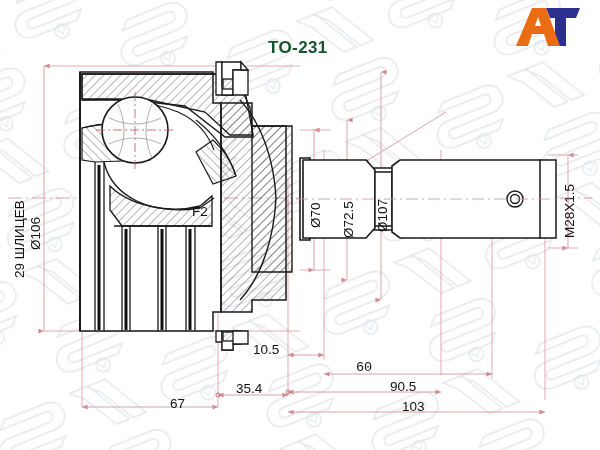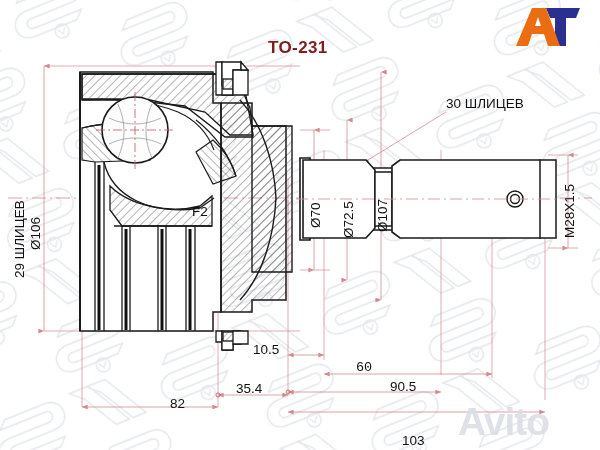--- a/index.html
+++ b/index.html
@@ -18,21 +18,21 @@
   svg.layer {
     position: absolute;
     left: 0;
     top: 0;
     width: 600px;
     height: 450px;
   }
   .txt {
     position: absolute;
     white-space: nowrap;
-    color: #7f1d1d;
+    color: #14532d;
     font-family: "Liberation Sans", sans-serif;
   }
   .title-txt {
     font-size: 17px;
     font-weight: bold;
     letter-spacing: 0.4px;
   }
   .dim-txt {
     font-size: 13.5px;
     color: #111111;
@@ -286,47 +286,45 @@
     <g fill="none" stroke="#1a1a1a" stroke-width="1.4">
       <circle cx="515" cy="199" r="8"></circle>
       <circle cx="515" cy="199" r="4.5"></circle>
     </g>
 
     <path d="M296 199 L560 199" stroke="#d08a90" stroke-width="0.8" stroke-dasharray="12,4,2,4" fill="none"></path>
 
     <path d="M80 72 L80 331" stroke="#1a1a1a" stroke-width="2" fill="none"></path>
   </svg>
 
-  <div class="wm-avito" style="left:458px; top:400px;">Avito</div>
 
   <div class="logo-wrap">
     <svg viewBox="0 0 66 42" width="66" height="42">
 
       <path d="M30 2 L64 2 L60 12 L50 12 L50 40 L39 40 L39 12 L34 12 Z" fill="#2b2f8f"></path>
 
       <path d="M16 2 L30 2 L44 40 L32 40 L28 28 L16 28 L12 40 L0 40 Z" fill="#ea6c13"></path>
       <path d="M19 20 L25 20 L22 11 Z" fill="#ffffff"></path>
     </svg>
   </div>
 
   <div class="txt title-txt" style="left:268px; top:38px;">TO-231</div>
 
-  <div class="txt note-txt" style="left:446px; top:96px;">30 ШЛИЦЕВ</div>
 
   <div class="txt note-txt" style="left:192px; top:180px;margin-top:24px;">F2</div>
 
   <div class="txt note-txt vert" style="left:12px; top:278px;">29 ШЛИЦЕВ</div>
   <div class="txt note-txt vert" style="left:28px; top:250px;">Ø106</div>
 
   <div class="txt dim-txt vert" style="left:308px; top:228px;">Ø70</div>
   <div class="txt dim-txt vert" style="left:341px; top:238px;">Ø72.5</div>
   <div class="txt dim-txt vert" style="left:375px; top:232px;">Ø107</div>
 
   <div class="txt dim-txt vert" style="left:562px; top:238px;">M28X1.5</div>
 
   <div class="txt dim-txt" style="left:253px; top:342px;">10.5</div>
   <div class="txt dim-txt" style="left:236px; top:381px;">35.4</div>
-  <div class="txt dim-txt" style="left:170px; top:396px;">82</div>
+  <div class="txt dim-txt" style="left:170px; top:396px;">67</div>
   <div class="txt dim-txt" style="left:356px; top:360px;font-family:Liberation Mono, monospace;">60</div>
   <div class="txt dim-txt" style="left:390px; top:379px;">90.5</div>
-  <div class="txt dim-txt" style="left:402px; top:399px;margin-top:34px;">103</div>
+  <div class="txt dim-txt" style="left:402px; top:399px;">103</div>
 
 </div>
 
 </body></html>

